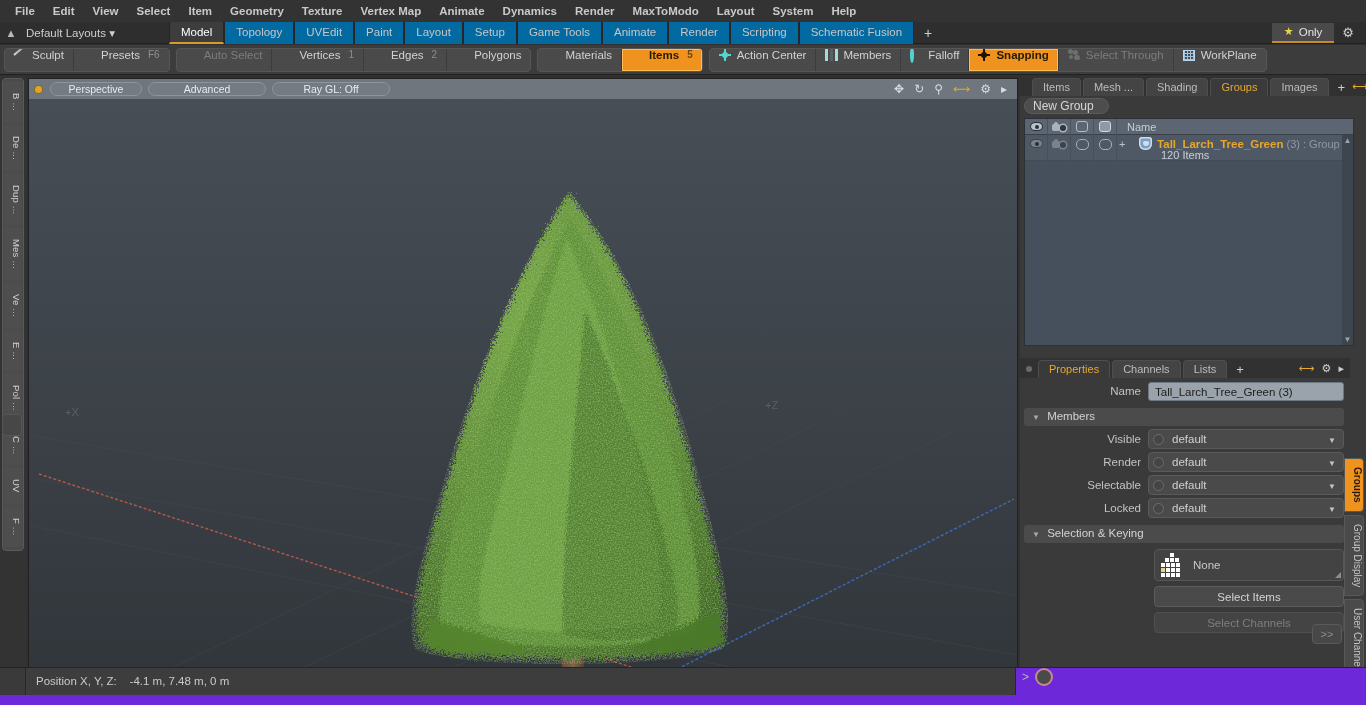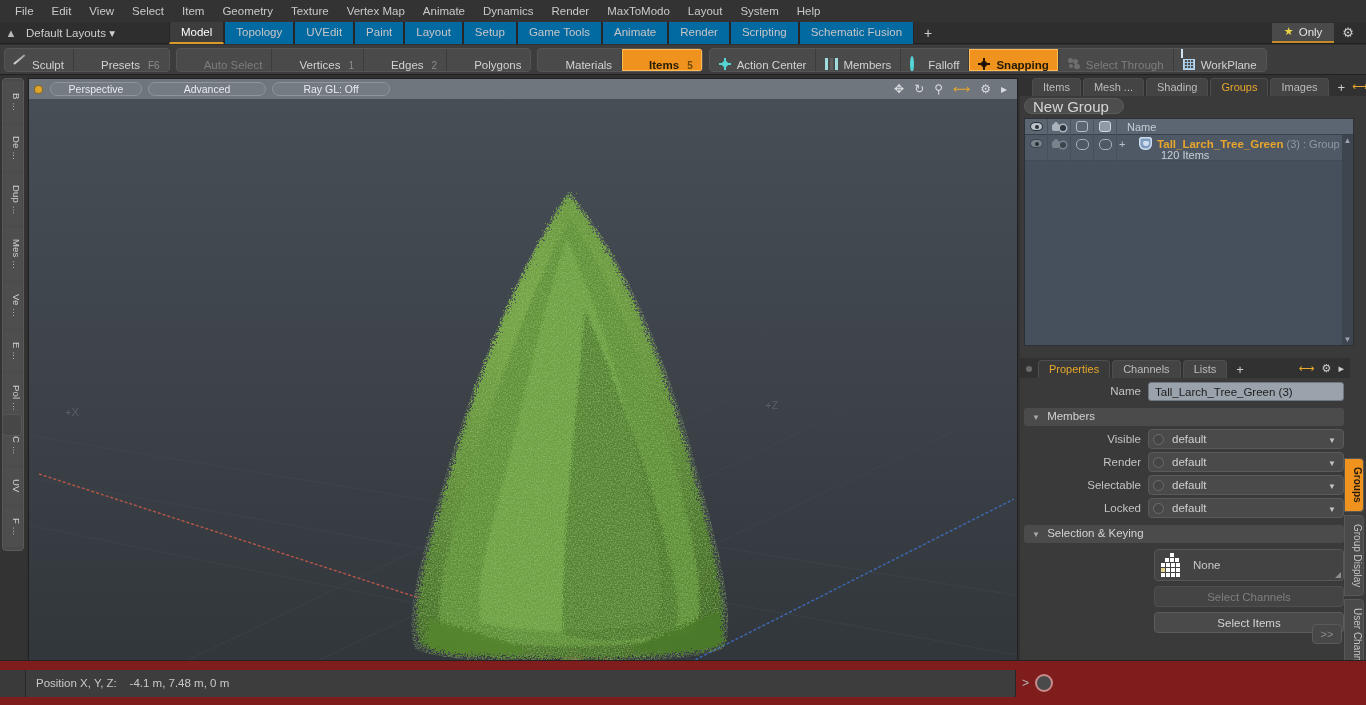--- a/index.html
+++ b/index.html
@@ -12,21 +12,21 @@
   }
   .app{ position:relative; width:1366px; height:705px; background:#313131; }
 
   
   .menubar{
     position:absolute; left:0; top:0; width:1366px; height:22px;
     background:#333333; display:flex; align-items:center; padding-left:6px;
   }
   .menubar .mi{
     padding:2px 9px; color:#c9c9c9; font-size:11.5px; line-height:14px;
-    white-space:nowrap; cursor:default;
+    white-space:nowrap; cursor:default;font-weight:bold;
   }
 
   
   .layoutbar{
     position:absolute; left:0; top:22px; width:1366px; height:22px;
     background:#2e2e2e; display:flex; align-items:center;
     border-bottom:1px solid #1e1e1e;
   }
   .home-ico{ width:22px; text-align:center; color:#b9b9b9; font-size:11px; }
   .layout-sel{
@@ -56,21 +56,21 @@
     position:absolute; left:0; top:45px; width:1366px; height:30px;
     background:#3c3c3c; display:flex; align-items:center; padding:0 4px;
     border-bottom:1px solid #212121;
   }
   .grp{
     display:flex; align-items:center; height:24px;
     background:#4a4a4a; border:1px solid #565656; border-radius:4px;
     margin-right:6px; overflow:hidden;
   }
   .gbtn{
-    display:flex; align-items:flex-end; gap:5px; height:22px; padding:0 9px;
+    display:flex; align-items:flex-start; gap:5px; height:22px; padding:0 9px;
     color:#d2d2d2; font-size:11.5px; white-space:nowrap;
     border-right:1px solid #3b3b3b;
   }
   .gbtn:last-child{ border-right:none; }
   .gbtn.on{ background:#f0921e; color:#231a06; font-weight:bold;
             box-shadow:inset 0 0 0 1px #ffbb55; }
   .gbtn.dim{ color:#7d7d7d; }
   .gbtn .num{ color:#8d8d8d; font-size:10px; margin-left:3px; }
   .gbtn.on .num{ color:#6b4a08; }
   .ic{ width:13px; height:13px; display:inline-block; position:relative; flex:0 0 13px; }
@@ -221,21 +221,21 @@
     border:1px solid #4e4e4e; border-bottom:none; white-space:nowrap;
   }
   .ptab.active{ background:#3a3a3a; color:#e8a82c; }
   .ptab-plus{ padding:0 7px; color:#cfcfcf; font-size:13px; line-height:16px; }
   .ptab-right{ margin-left:auto; display:flex; align-items:center; gap:7px; padding:0 6px 3px 0; color:#cfcfcf; font-size:11px; }
 
   .newgroup-row{ height:20px; padding:2px 4px 0 4px; background:#3a3a3a; }
   .newgroup{
     display:inline-block; height:16px; line-height:15px; padding:0 14px 0 8px;
     background:#4d4d4d; border:1px solid #5b5b5b; border-radius:8px;
-    color:#d6d6d6; font-size:15px;
+    color:#d6d6d6; font-size:12px;
   }
 
   .listbox{
     position:absolute; left:4px; top:42px; width:330px; height:228px;
     background:#46505c; border:1px solid #2c3138;
   }
   .list-head{
     display:flex; height:16px; background:#5b6672; align-items:center;
     border-bottom:1px solid #394049;
   }
@@ -362,22 +362,22 @@
     width:20px; margin-bottom:3px; padding:8px 0; background:#4a4a4a;
     border:1px solid #585858; border-radius:0 4px 4px 0;
     color:#c6c6c6; font-size:10px;
     writing-mode:vertical-rl; text-orientation:mixed; text-align:center;
     white-space:nowrap; overflow:hidden;
   }
   .rtab.active{ background:#f0921e; color:#26190a; font-weight:bold; }
 
   
   .bottombar{
-    position:absolute; left:0; bottom:0; width:1366px; height:45px;
-    background:#7f1d1d; display:flex; align-items:center;
+    position:absolute; left:0; bottom:0; width:1366px; height:38px;
+    background:#6d28d9; display:flex; align-items:flex-start;
     border-top:1px solid #232323;
   }
   .bb-left{ width:26px; height:27px; background:#3a3a3a; border-right:1px solid #262626; }
   .status{
     flex:0 0 990px; height:27px; line-height:26px; padding-left:10px;
     color:#c9c9c9; font-size:11.5px; background:#3d3d3d; border-right:1px solid #262626;
   }
   .cmdwrap{ flex:1; display:flex; align-items:center; padding:0 6px; gap:6px; }
   .cmd-prompt{ color:#b4b4b4; font-size:12px; }
   .cmd-input{
@@ -835,22 +835,22 @@
             <b style="left:15px;top:15px"></b>
           <b style="left:0;top:20px"></b>
             <b style="left:5px;top:20px"></b>
           <b style="left:10px;top:20px"></b>
             <b style="left:15px;top:20px"></b>
         </span>
         <span>None</span>
         <span class="corner"></span>
       </div>
 
+      <div class="pbtn">Select Items</div>
       <div class="pbtn disabled">Select Channels</div>
-      <div class="pbtn">Select Items</div>
       <div class="chev">&gt;&gt;</div>
     </div>
 
     <div class="rrail">
       <div class="rtab active">Groups</div>
       <div class="rtab">Group Display</div>
       <div class="rtab">User Channels</div>
       <div class="rtab">Tags</div>
     </div>
   </div>

